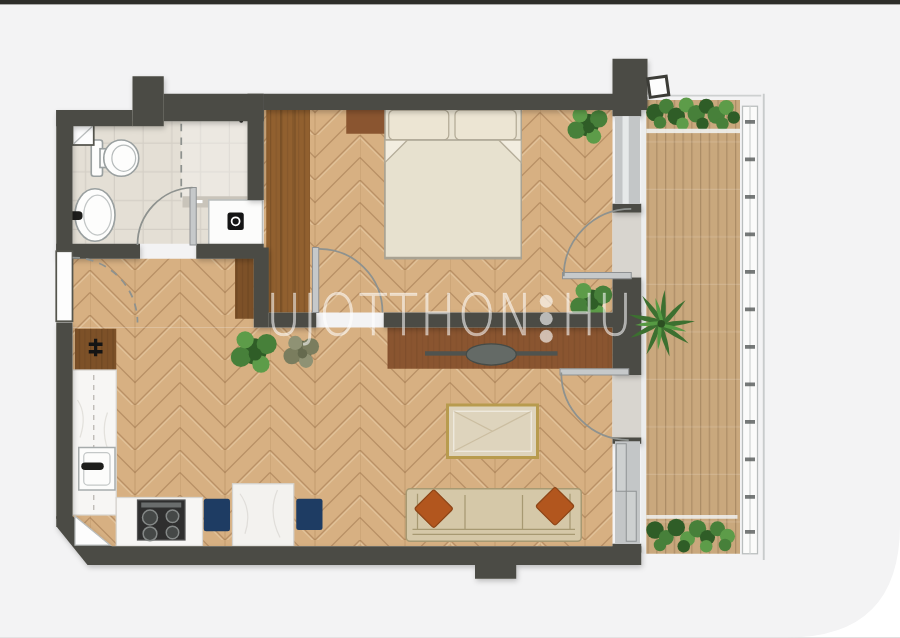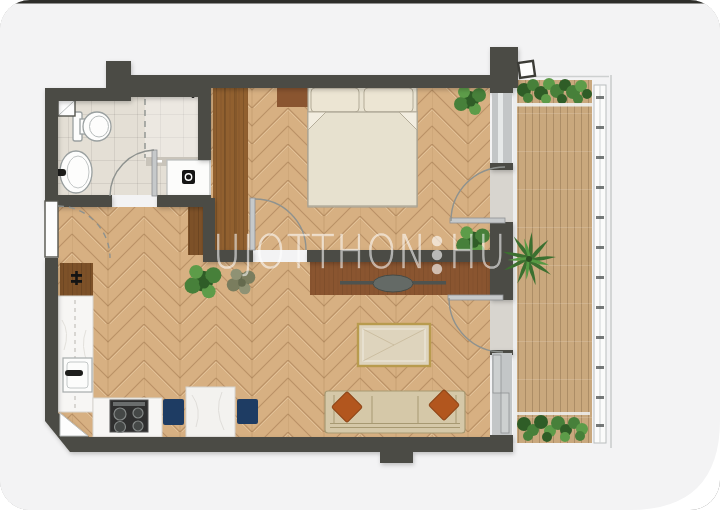--- a/index.html
+++ b/index.html
@@ -1,17 +1,17 @@
 <!DOCTYPE html>
 <html style="--wall: #4c4c45; --parquet: #d7b082; --tile: #e4dfd5; --deck: #c9a87d; --wood-console: #8a5530; --wood-wardrobe: #91602f; --wood-closet: #7d5128; --bed-linen: #e9e3d2; --sofa-fabric: #d5c8a8; --pillow-rust: #b2561e; --chair-navy: #1e3c63; --glass: #c3c6c7; --table-gold: #b89b4e; --plant-green: #47803a; --wm-color: #ffffff; --card-bg: #f3f3f4; --top-edge: #2d2d29; --wm-opacity: 0.55;"><head>
 <meta charset="utf-8">
 <style>
   html,body{margin:0;padding:0;background:#ffffff;}
   .stage{position:relative;width:720px;height:510px;overflow:hidden;background:#737373;
-         font-family:"DejaVu Sans", sans-serif;border-radius:30px;}
+         font-family:"DejaVu Sans", sans-serif;}
   svg{display:block}
 
   
   .card-bg{fill:var(--card-bg,#f3f3f4)}
   .top-edge{fill:var(--top-edge,#2d2d29)}
   .wall{fill:var(--wall,#4c4c45)}
   .tile-floor{fill:url(#tiles)}
   .parquet{fill:url(#herr)}
   .deck{fill:url(#deckp)}
   .wood-console{fill:var(--wood-console,#8a5530)}

